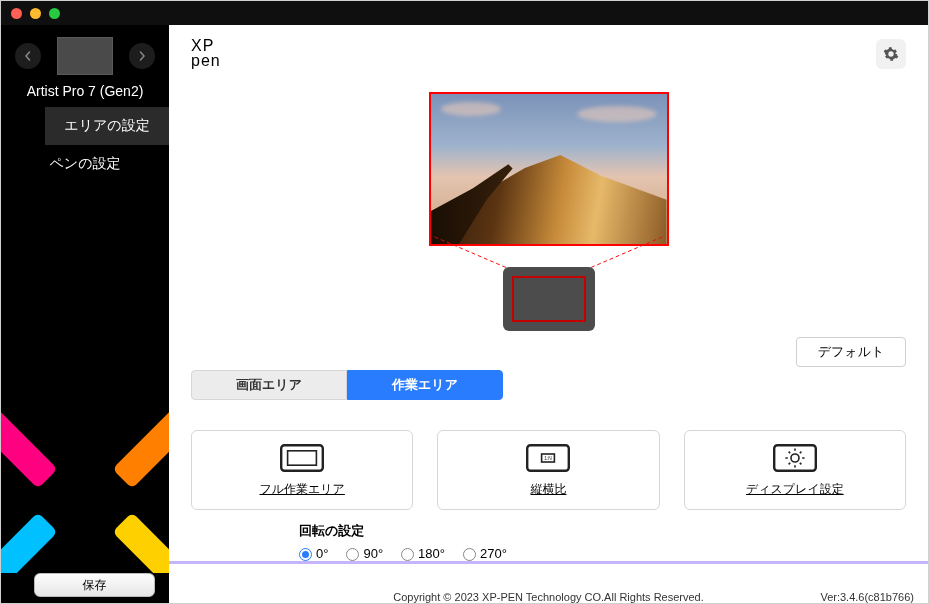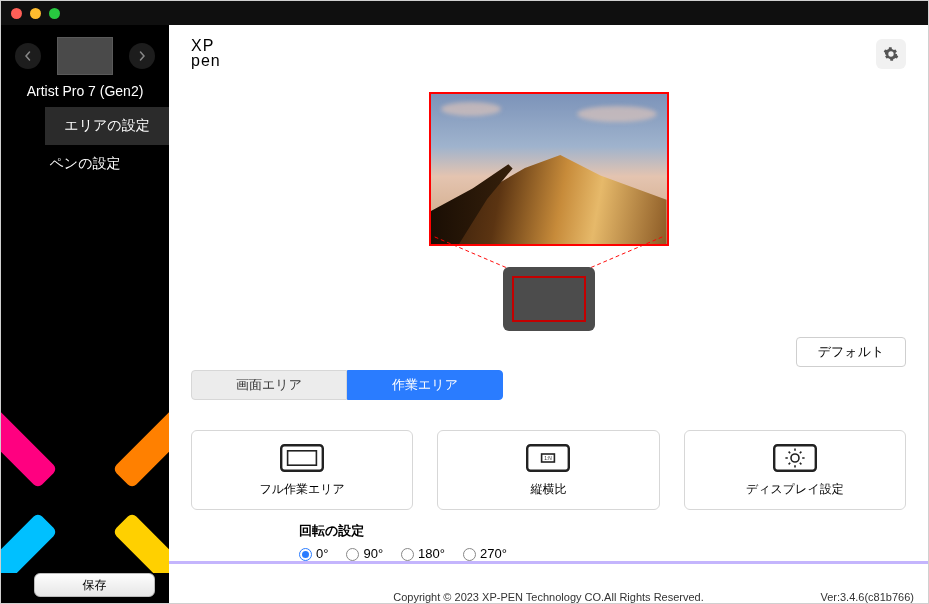--- a/index.html
+++ b/index.html
@@ -39,25 +39,25 @@
           background:linear-gradient(100deg,#2a1608 0%,#5b3412 30%,#c78b3a 55%,#e6b96a 70%,#8b5a25 100%);
           clip-path: polygon(0% 100%, 0% 70%, 18% 50%, 40% 18%, 55% 4%, 72% 26%, 100% 52%, 100% 100%); }
   .dune-shadow { position:absolute; left:0; bottom:0; width:60%; height:55%;
           background:linear-gradient(90deg,#1a0e04,#4a2d10);
           clip-path: polygon(0% 100%, 0% 60%, 30% 32%, 55% 3%, 58% 8%, 40% 45%, 20% 100%);}    
   .cloud { position:absolute; background:rgba(230,200,185,0.6); border-radius:50%; filter:blur(2px);}
   .tablet { position:absolute; left:50%; top:185px; transform:translateX(-50%); width:92px; height:64px; background:#4c4c4c; border-radius:6px; display:flex; align-items:center; justify-content:center;}
   .tablet-inner { width:74px; height:46px; border:2px solid #c40000; }
   .map-lines { position:absolute; left:0; top:0; width:100%; height:100%; pointer-events:none; }
   .default-btn { position:absolute; right:22px; top:255px; width:110px; height:30px; border:1px solid #cfcfcf; border-radius:4px; background:#fff; font-size:13px; cursor:pointer; display:flex; align-items:center; justify-content:center;}
-  .tabs { display:flex; margin:10px 22px; }
+  .tabs { display:flex; margin:10px 22px;font-weight:bold; }
   .tab { flex:0 0 156px; height:30px; display:flex; align-items:center; justify-content:center; font-size:13px; border:1px solid #d7d7d7; cursor:pointer; }
   .tab.first { border-radius:4px 0 0 4px; background:#ececec; color:#333; }
   .tab.second { border-radius:0 4px 4px 0; background:#2a7cff; color:#ffffff; border-color:#2a7cff;}
-  .cards { display:flex; gap:24px; margin:20px 22px 0; }
+  .cards { display:flex; gap:24px; margin:20px 22px 0;text-decoration:underline; }
   .card { flex:1; height:80px; border:1px solid #d7d7d7; border-radius:6px; display:flex; flex-direction:column; align-items:center; justify-content:center; gap:6px; font-size:12px; cursor:pointer; }
   .card svg { width:48px; height:34px; }
   .rot-row { margin:12px 0 0 130px; font-size:13px; display:flex; flex-direction:column; gap:6px;}
   .rot-opts { display:flex; gap:18px; align-items:center; font-size:13px;}
   .radio { width:13px; height:13px; border:1px solid #888; border-radius:50%; display:inline-flex; align-items:center; justify-content:center; margin-right:4px; vertical-align:middle;}
   .radio.sel { border-color:#2a7cff; }
   .radio.sel::after { content:""; width:7px; height:7px; background:#2a7cff; border-radius:50%; }
   .footer { height:44px; border-top:3px solid #c4b5fd; display:flex; align-items:flex-end; justify-content:center; font-size:11px; color:#333; position:relative;}
   .ver { position:absolute; right:14px; font-size:11px; color:#333;}
 </style>

